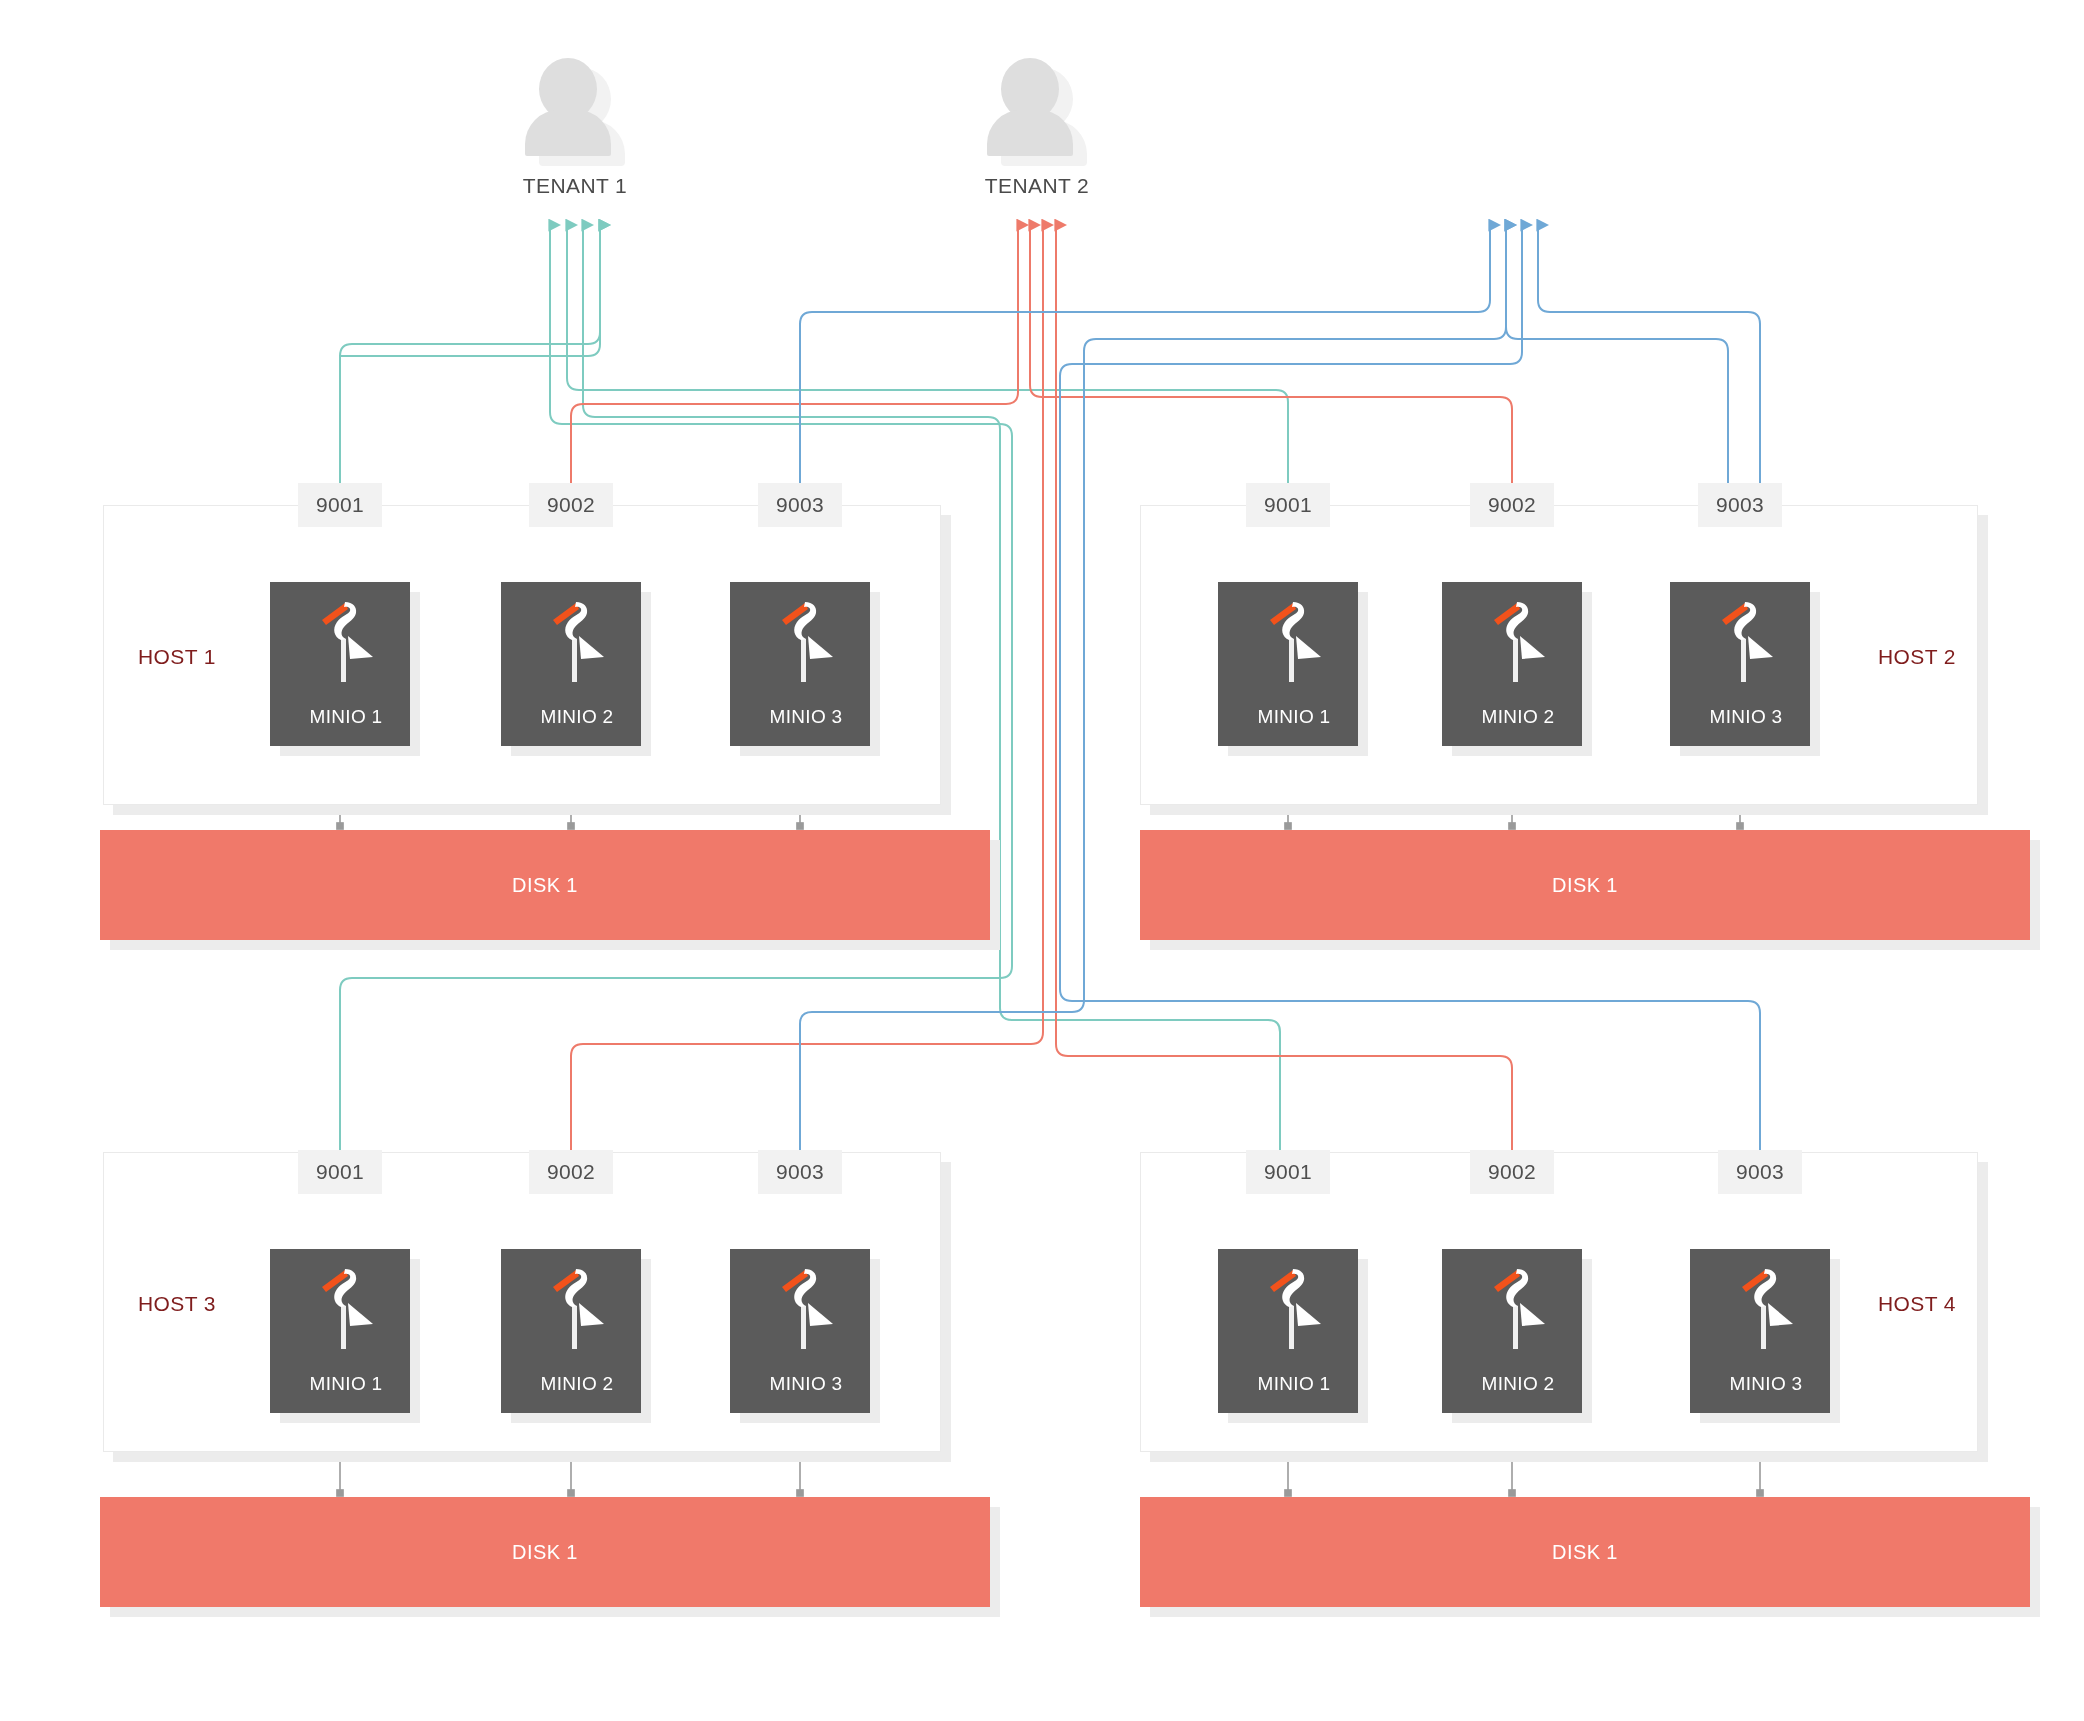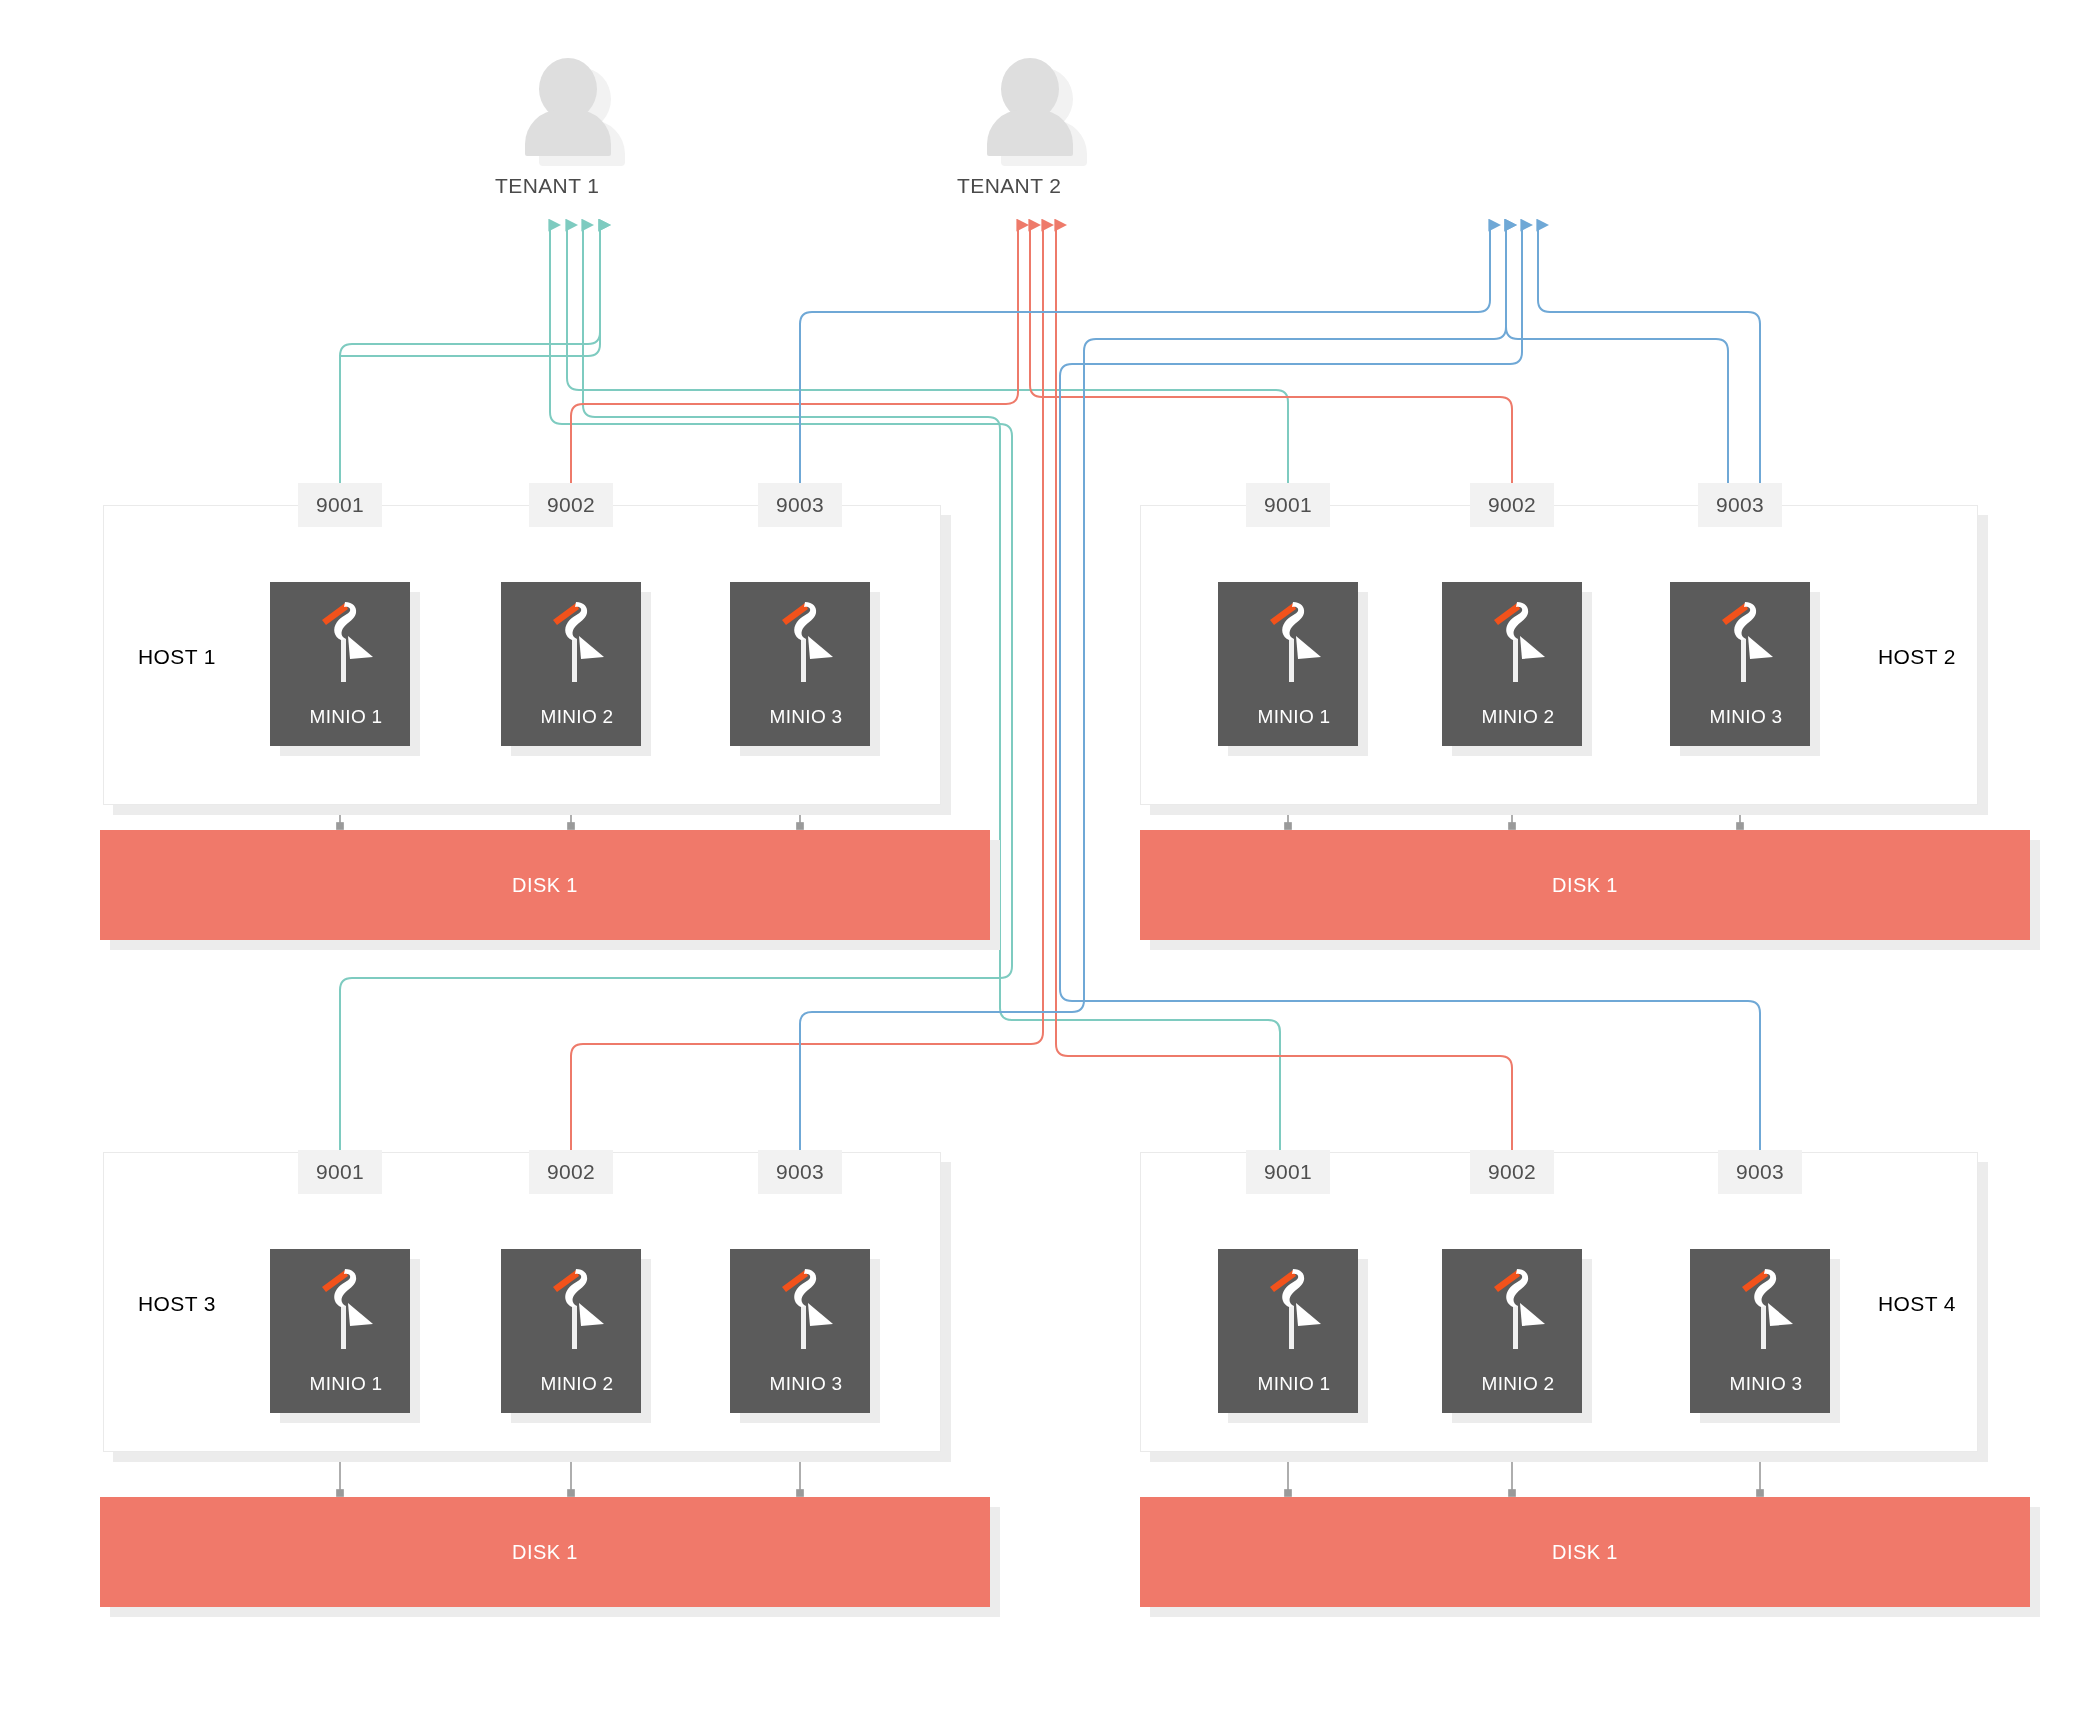--- a/index.html
+++ b/index.html
@@ -18,21 +18,21 @@
     position:absolute;
     left:0;top:0;
     width:2084px;height:1721px;
     pointer-events:none;
   }
 
   
   .tenant{
     position:absolute;
     width:160px;
-    text-align:left;
+    text-align:center;
   }
   .tenant .avatar{
     position:relative;
     width:100px;height:108px;
     margin:0 auto;
   }
   .tenant .av-shadow{
     position:absolute;
     left:14px;top:10px;
     width:86px;height:98px;
@@ -81,21 +81,21 @@
   }
   .host-box{
     position:absolute;
     background:#ffffff;
     border:1px solid #eaeaea;
     box-sizing:border-box;
   }
   .host-label{
     position:absolute;
     font-size:21px;
-    color:#000000;
+    color:#7f1d1d;
     letter-spacing:.4px;
     white-space:nowrap;
   }
 
   
   .port-chip{
     position:absolute;
     width:84px;height:44px;
     background:#f2f2f2;
     color:#4f4f4f;

